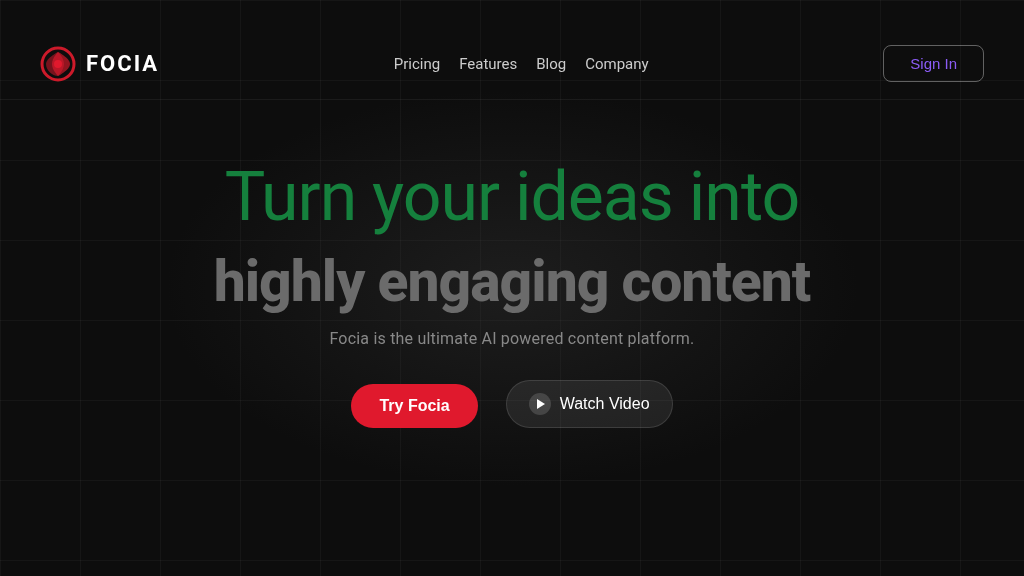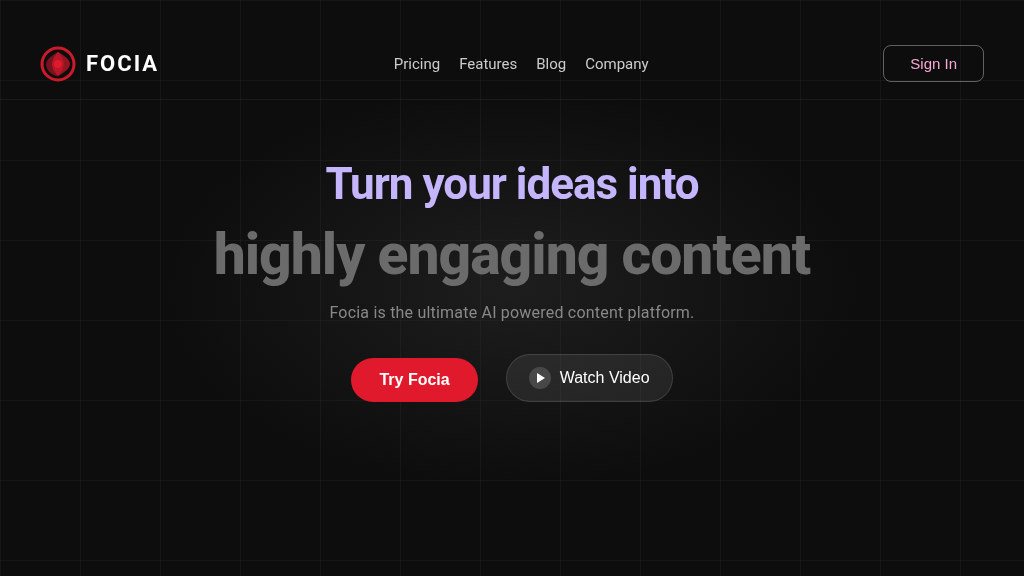--- a/index.html
+++ b/index.html
@@ -84,21 +84,21 @@
     .nav-link {
       color: #cccccc;
       font-size: 15px;
       font-weight: 400;
       cursor: pointer;
       text-decoration: none;
       transition: color 0.2s;
     }
 
     .sign-in-btn {
-      color: #f9a8d4;
+      color: #8b5cf6;
       font-size: 15px;
       font-weight: 400;
       cursor: pointer;
       border: 1px solid rgba(255,255,255,0.35);
       background: transparent;
       padding: 9px 26px;
       border-radius: 8px;
       transition: background 0.2s;
     }
 
@@ -108,23 +108,23 @@
       z-index: 10;
       display: flex;
       flex-direction: column;
       align-items: center;
       justify-content: center;
       padding-top: 60px;
       text-align: center;
     }
 
     .hero-title-line1 {
-      font-size: 44px;
-      font-weight: 700;
-      color: #c4b5fd;
+      font-size: 68px;
+      font-weight: 400;
+      color: #15803d;
       line-height: 1.1;
       letter-spacing: -1px;
     }
 
     .hero-title-line2 {
       font-size: 57px;
       font-weight: 800;
       color: #6b6b6b;
       line-height: 1.1;
       letter-spacing: -1px;

